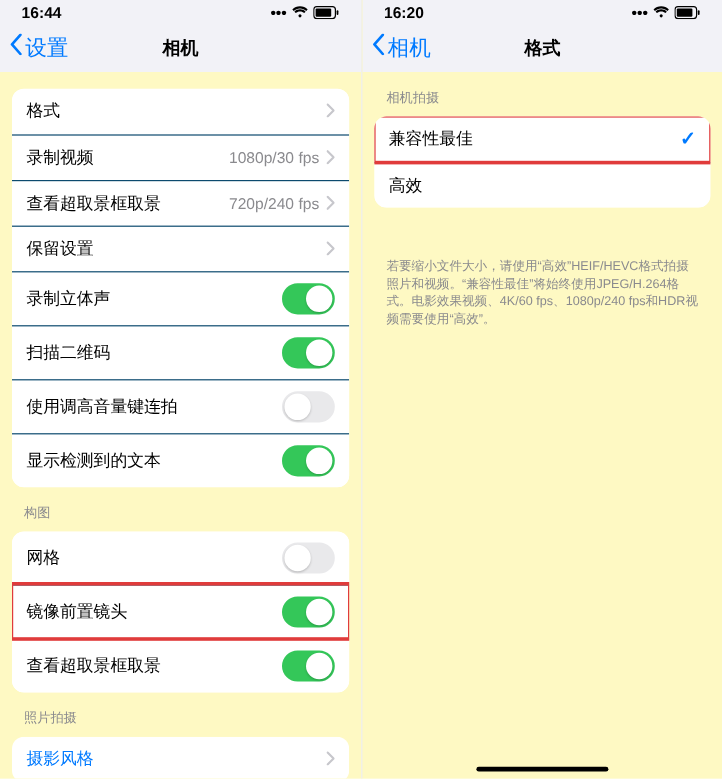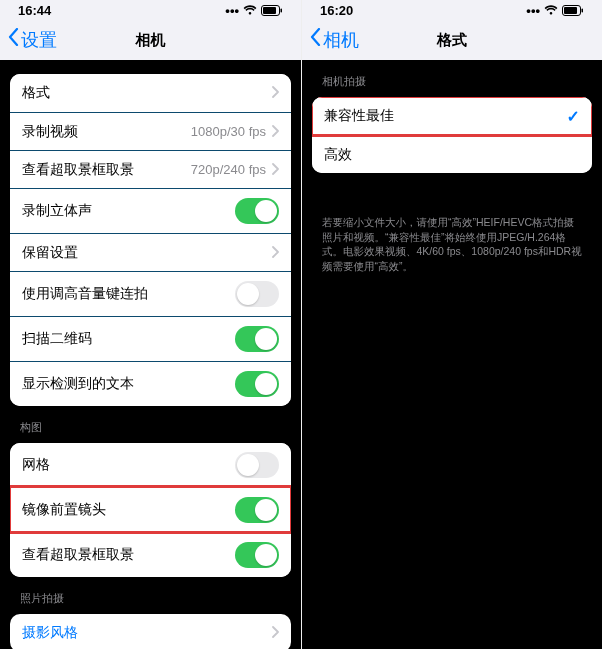--- a/index.html
+++ b/index.html
@@ -7,21 +7,21 @@
     font-family: -apple-system, "Helvetica Neue", Arial, sans-serif;
     background: #fff;
     width: 602px;
     height: 649px;
     display: flex;
     overflow: hidden;
   }
   .phone {
     width: 301px;
     height: 649px;
-    background: #000000;
+    background: #fef9c3;
     position: relative;
     display: flex;
     flex-direction: column;
     overflow: hidden;
   }
   .phone + .phone { border-left: 1px solid #eee; }
   .status-bar {
     height: 20px;
     display: flex;
     align-items: center;
@@ -201,43 +201,43 @@
         <div class="row">
           <span class="row-label">查看超取景框取景</span>
           <span class="row-detail">
             <span>720p/240 fps</span>
             <span class="chevron"><svg width="7" height="12" viewBox="0 0 7 12">
                 <path d="M1 1l5 5-5 5" stroke="#c7c7cc" stroke-width="1.8" fill="none" stroke-linecap="round" stroke-linejoin="round"></path>
               </svg></span>
           </span>
         </div>
         <div class="row">
+          <span class="row-label">保留设置</span>
+          <span class="row-detail">
+            <span class="chevron"><svg width="7" height="12" viewBox="0 0 7 12">
+                <path d="M1 1l5 5-5 5" stroke="#c7c7cc" stroke-width="1.8" fill="none" stroke-linecap="round" stroke-linejoin="round"></path>
+              </svg></span>
+          </span>
+        </div>
+        <div class="row">
           <span class="row-label">录制立体声</span>
           <span class="row-detail">
             <div class="toggle on"></div>
           </span>
         </div>
         <div class="row">
-          <span class="row-label">保留设置</span>
-          <span class="row-detail">
-            <span class="chevron"><svg width="7" height="12" viewBox="0 0 7 12">
-                <path d="M1 1l5 5-5 5" stroke="#c7c7cc" stroke-width="1.8" fill="none" stroke-linecap="round" stroke-linejoin="round"></path>
-              </svg></span>
+          <span class="row-label">扫描二维码</span>
+          <span class="row-detail">
+            <div class="toggle on"></div>
           </span>
         </div>
         <div class="row">
           <span class="row-label">使用调高音量键连拍</span>
           <span class="row-detail">
             <div class="toggle off"></div>
-          </span>
-        </div>
-        <div class="row">
-          <span class="row-label">扫描二维码</span>
-          <span class="row-detail">
-            <div class="toggle on"></div>
           </span>
         </div>
         <div class="row">
           <span class="row-label">显示检测到的文本</span>
           <span class="row-detail">
             <div class="toggle on"></div>
           </span>
         </div>
       </div>
     <div class="group-header">构图</div>

